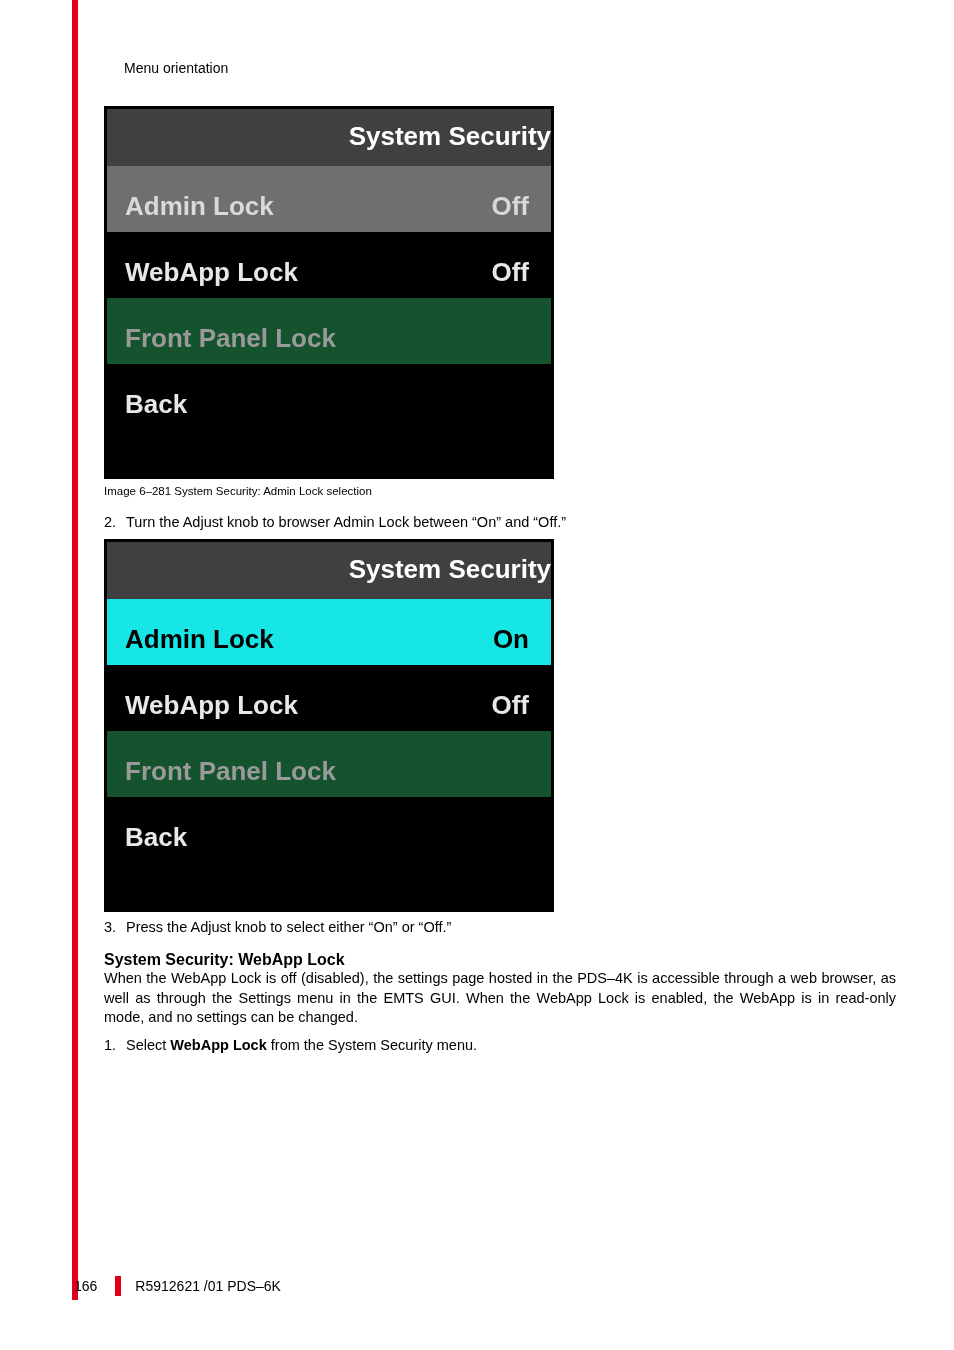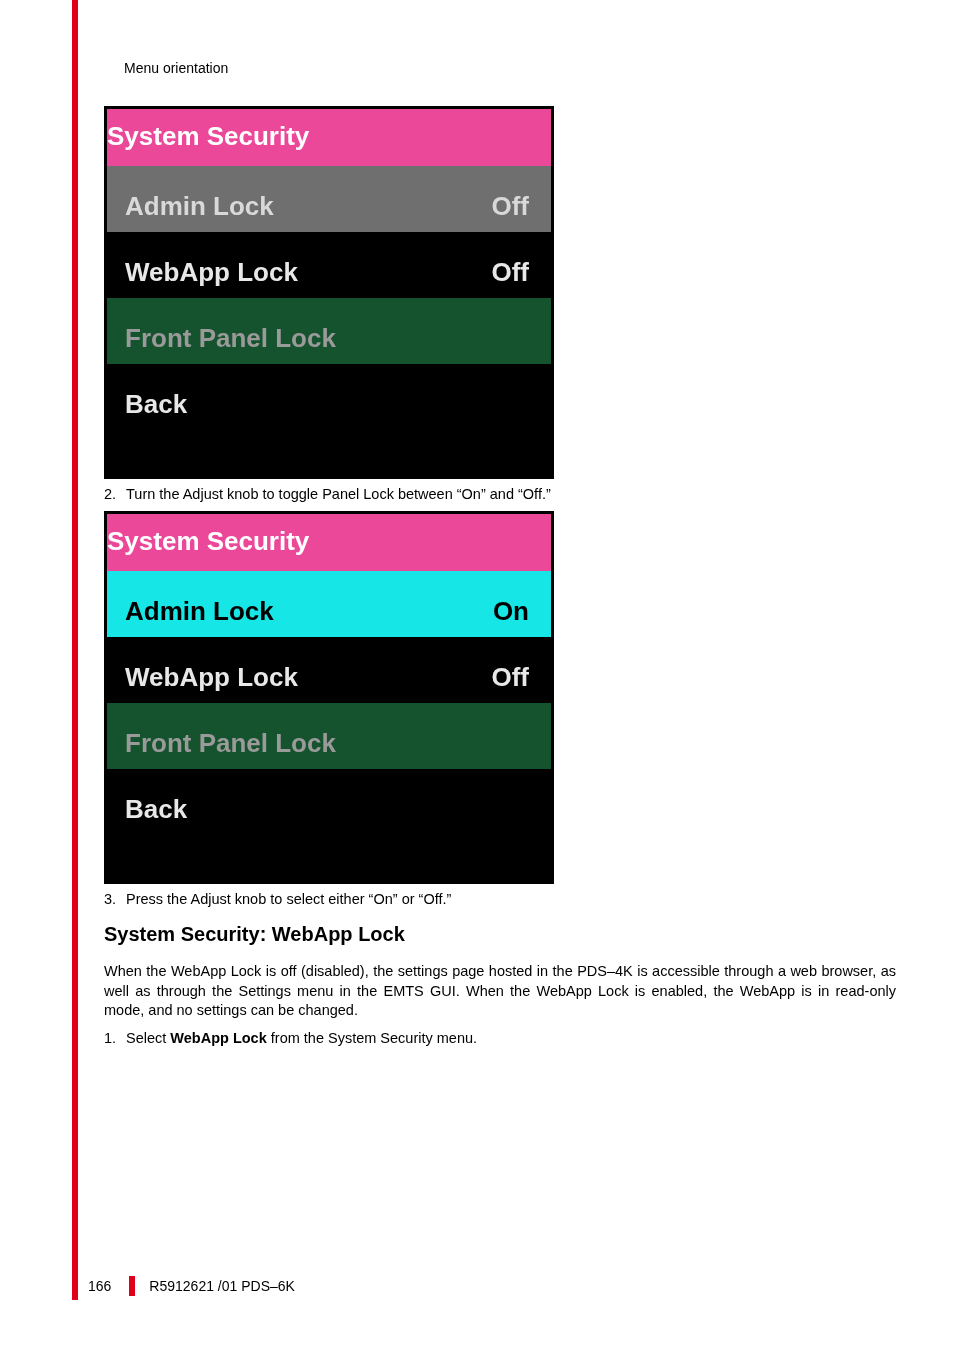--- a/index.html
+++ b/index.html
@@ -3,38 +3,38 @@
 <meta charset="utf-8">
 <style>
   * { box-sizing: border-box; margin: 0; padding: 0; }
   html, body { width: 954px; height: 1350px; background: #fff; font-family: Arial, Helvetica, sans-serif; color: #000; }
   .page { position: relative; width: 954px; height: 1350px; border-radius: 6px; }
   .red-bar { position: absolute; left: 72px; top: 0; width: 6px; height: 1300px; background: #e1001a; }
   .header-text { position: absolute; left: 124px; top: 60px; font-size: 14px; }
   .content { position: absolute; left: 104px; top: 106px; width: 792px; }
 
   .menu-panel { width: 450px; background: #000; border: 3px solid #000; margin-bottom: 6px; }
-  .menu-title { background: #ec4899; color: #fff; text-align: left; font-weight: bold; font-size: 26px; padding: 12px 0 14px; font-family: "Segoe UI", Arial, sans-serif; }
+  .menu-title { background: #404040; color: #fff; text-align: right; font-weight: bold; font-size: 26px; padding: 12px 0 14px; font-family: "Segoe UI", Arial, sans-serif; }
   .menu-row { display: flex; justify-content: space-between; align-items: center; padding: 25px 22px 10px 18px; font-weight: bold; font-size: 26px; font-family: "Segoe UI", Arial, sans-serif; }
   .row-gray { background: #6f6f6f; color: #d9d9d9; }
   .row-dark-dim { background: #14532d; color: #9a9a9a; }
   .row-dark { background: #000; color: #e8e8e8; }
   .row-cyan { background: #17e6e6; color: #000; }
   .menu-spacer { height: 46px; background: #000; }
 
   .caption { font-size: 11.5px; margin-bottom: 16px; }
   .body-text { font-size: 14.5px; line-height: 1.35; margin-bottom: 4px; }
   .ol-row { display: flex; font-size: 14.5px; line-height: 1.35; margin-bottom: 6px; }
   .ol-num { width: 22px; flex-shrink: 0; }
   .ol-body { flex: 1; }
-  .section-head { font-size: 20px; font-weight: bold; margin: 14px 0 16px; }
+  .section-head { font-size: 16px; font-weight: bold; margin: 14px 0 0; }
   .justify { text-align: justify; }
   .bold { font-weight: bold; }
 
-  .footer { position: absolute; left: 88px; bottom: 54px; font-size: 14px; display: flex; align-items: center; }
+  .footer { position: absolute; left: 74px; bottom: 54px; font-size: 14px; display: flex; align-items: center; }
   .footer-page { margin-right: 18px; }
   .footer-bar { width: 6px; height: 20px; background: #e1001a; margin-right: 14px; }
 </style>
 </head>
 <body>
 
 <div class="page">
   <div class="red-bar"></div>
   <div class="header-text">Menu orientation</div>
 
@@ -53,24 +53,25 @@
       <div class="menu-row row-dark-dim">
         <span>Front Panel Lock</span>
         <span></span>
       </div>
       <div class="menu-row row-dark">
         <span>Back</span>
         <span></span>
       </div>
       <div class="menu-spacer"></div>
     </div>
+    <div class="caption">Image 6–281  System Security: Admin Lock selection</div>
 
     <div class="ol-row">
       <div class="ol-num">2.</div>
-      <div class="ol-body">Turn the Adjust knob to toggle Panel Lock between “On” and “Off.”</div>
+      <div class="ol-body">Turn the Adjust knob to browser Admin Lock between “On” and “Off.”</div>
     </div>
 
     <div class="menu-panel" style="margin-top:4px;">
       <div class="menu-title">System Security</div>
       <div class="menu-row row-cyan">
         <span>Admin Lock</span>
         <span>On</span>
       </div>
       <div class="menu-row row-dark">
         <span>WebApp Lock</span>

